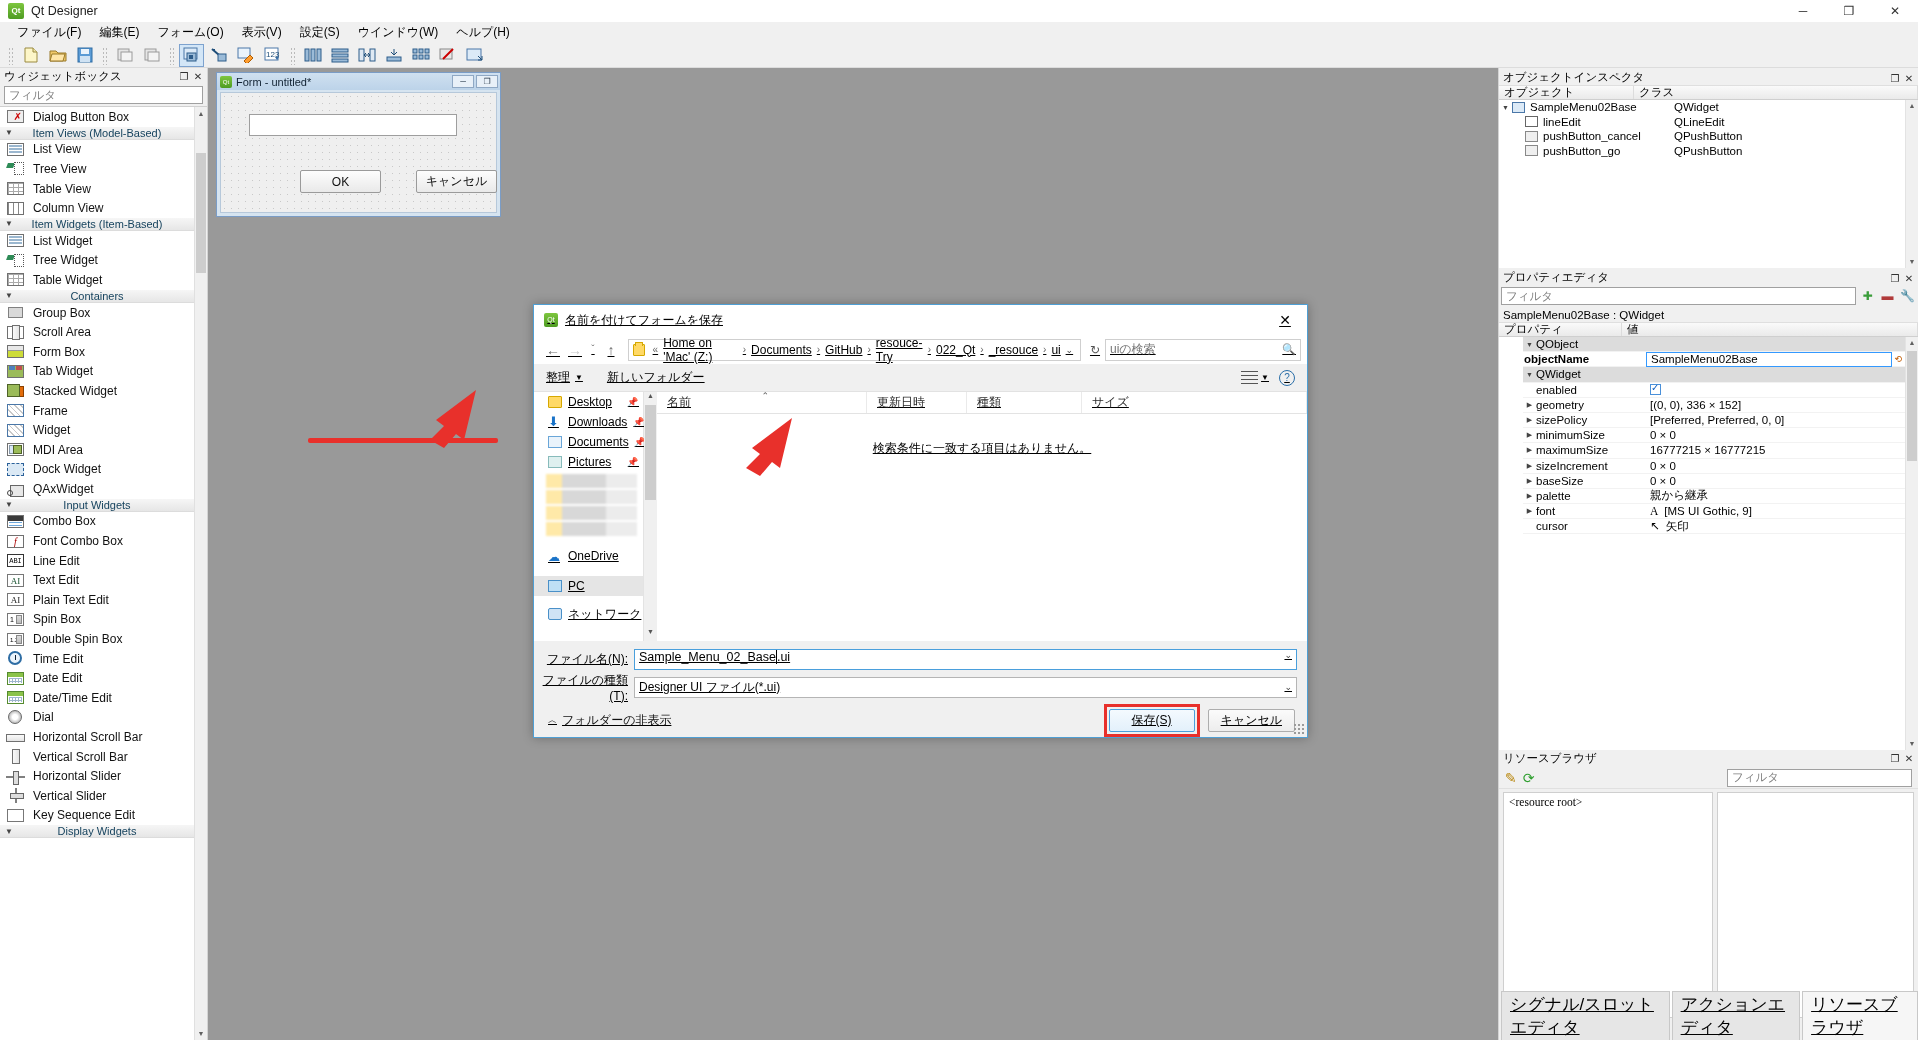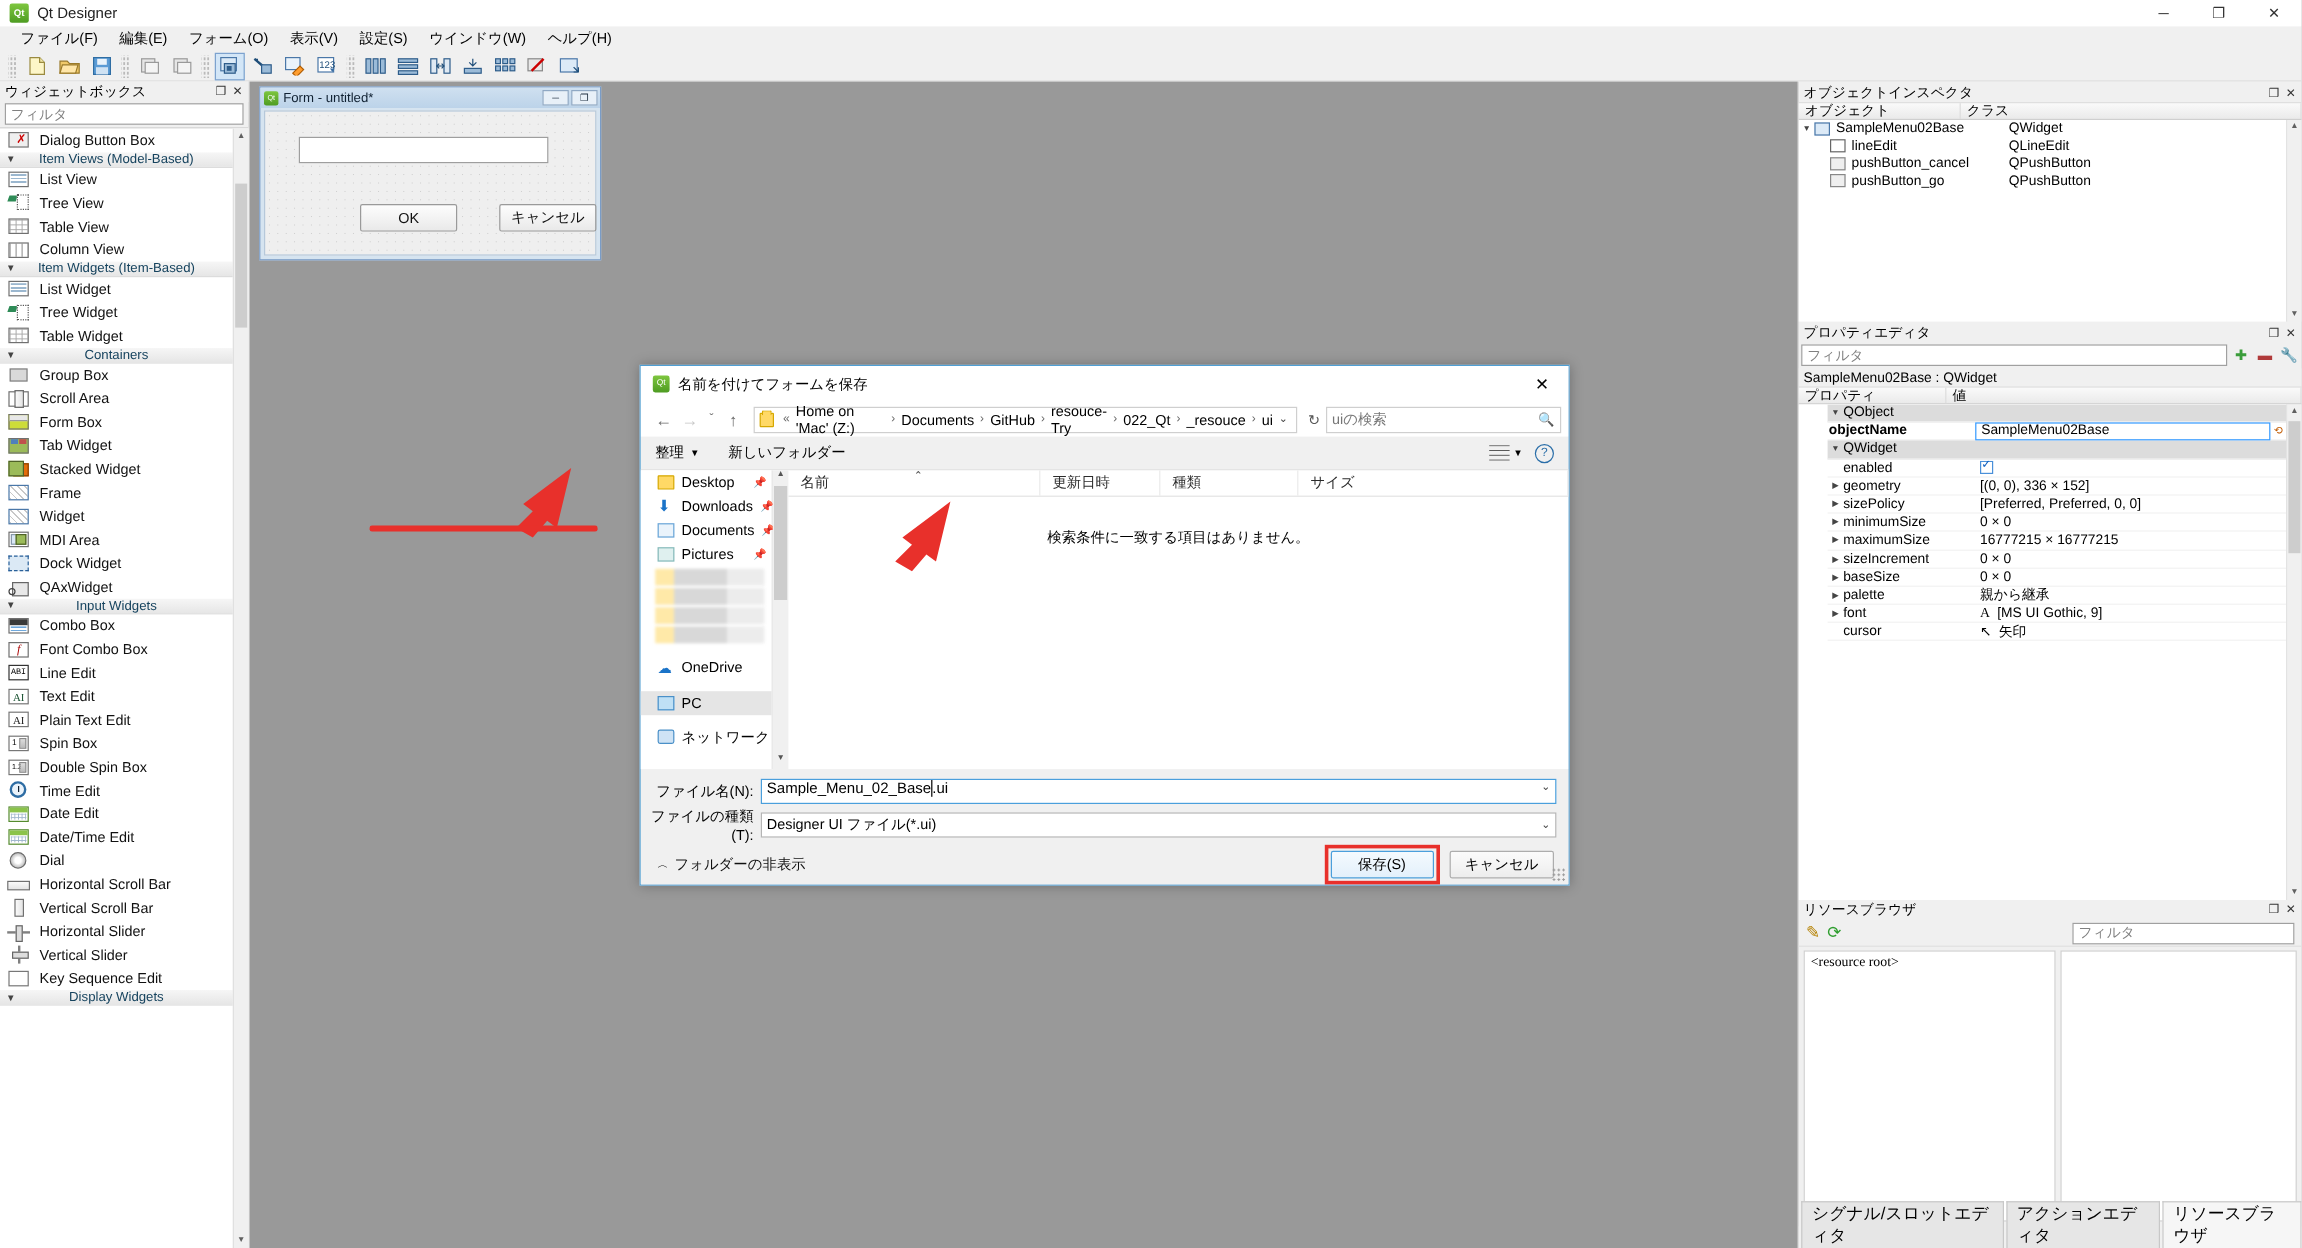--- a/index.html
+++ b/index.html
@@ -196,33 +196,33 @@
   .res-tools { height:22px; display:flex; align-items:center; gap:6px; padding:0 6px;
      border-bottom:1px solid #e0e0e0; }
   .res-filter { width:185px; height:18px; border:1px solid #a0a0a0; background:#fff; padding:0 4px;
      font-size:11.5px; color:#808080; display:flex; align-items:center; margin-left:auto; }
   .res-split { flex:1; display:flex; }
   .res-left { width:210px; background:#fff; border:1px solid #cfcfcf; font-size:11.5px; padding:3px 5px;font-family:Liberation Serif, serif; }
   .res-right { flex:1; background:#fff; border:1px solid #cfcfcf; margin-left:4px; }
 
   .bottom-tabs { height:18px; display:flex; align-items:flex-end; gap:2px; padding-left:2px;
      background:#f0f0f0; }
-  .btab { padding:1px 8px; font-size:14px; border:1px solid #c8c8c8; border-bottom:none;
-     background:#e6e6e6; }
+  .btab { padding:1px 8px; font-size:17px; border:1px solid #c8c8c8; border-bottom:none;
+     background:#e6e6e6;text-decoration:underline; }
   .btab.active { background:#f6f6f6; }
 
   
   .vscroll { width:13px; background:#f0f0f0; border-left:1px solid #e3e3e3; position:relative; }
   .vscroll .tb { position:absolute; left:1px; right:1px; background:#cdcdcd; }
   .vscroll .ar { position:absolute; left:0; right:0; height:12px; text-align:center; font-size:7px;
      color:#606060; line-height:12px; }
 
   
   .dlg { position:absolute; left:325px; top:236px; width:775px; height:434px; background:#f0f0f0;
-     border:1px solid #4f9fd4; box-shadow:0 0 10px rgba(0,0,0,.28); display:flex; flex-direction:column; }
+     border:1px solid #4f9fd4; box-shadow:0 0 10px rgba(0,0,0,.28); display:flex; flex-direction:column;text-decoration:underline; }
   .dlg-title { height:30px; background:#fff; display:flex; align-items:center; padding-left:10px; }
   .dlg-title .qt { width:14px; height:14px; margin-right:7px; border-radius:2px;
      background:linear-gradient(#7ec63f,#4e9c22); color:#fff; font-size:7px; text-align:center; line-height:14px;}
   .dlg-title .t { font-size:12px; color:#000; flex:1; }
   .dlg-close { width:44px; height:30px; display:flex; align-items:center; justify-content:center;
      font-size:14px; color:#000; }
   .dlg-nav { height:29px; display:flex; align-items:center; padding:0 6px 0 8px; background:#fff; }
   .nav-btn { width:22px; height:22px; display:flex; align-items:center; justify-content:center;
      font-size:14px; color:#6d6d6d; }
   .nav-btn.dis { color:#c8c8c8; }

